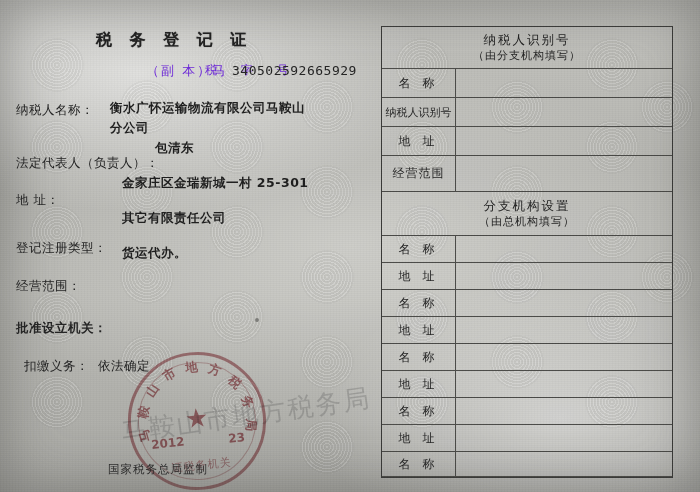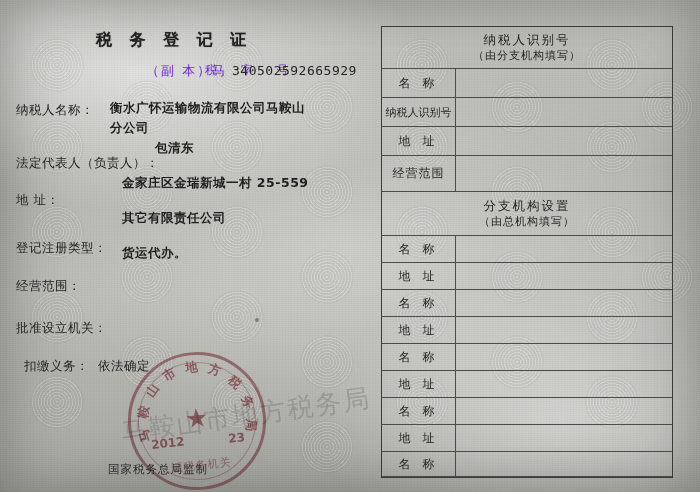--- a/index.html
+++ b/index.html
@@ -280,29 +280,29 @@
   <div class="numval">340502592665929</div>
 
   <div class="field-label cn" style="left:16px; top:102px;">纳税人名称：</div>
   <div class="field-value cn hand" style="left:110px; top:100px;">衡水广怀运输物流有限公司马鞍山</div>
   <div class="field-value cn hand" style="left:110px; top:120px;">分公司</div>
 
   <div class="field-value cn hand" style="left:155px; top:140px;">包清东</div>
   <div class="field-label cn" style="left:16px; top:155px;">法定代表人（负责人）：</div>
 
   <div class="field-label cn" style="left:16px; top:192px;">地        址：</div>
-  <div class="field-value cn hand" style="left:122px; top:175px;">金家庄区金瑞新城一村 25-559</div>
+  <div class="field-value cn hand" style="left:122px; top:175px;">金家庄区金瑞新城一村 25-301</div>
 
   <div class="field-value cn hand" style="left:122px; top:210px;">其它有限责任公司</div>
   <div class="field-label cn" style="left:16px; top:240px;">登记注册类型：</div>
   <div class="field-value cn hand" style="left:122px; top:245px;">货运代办。</div>
 
   <div class="field-label cn" style="left:16px; top:278px;text-align:center;">经营范围：</div>
 
-  <div class="field-label cn" style="left:16px; top:320px;">批准设立机关：</div>
+  <div class="field-label cn" style="left:16px; top:320px;font-weight:bold;">批准设立机关：</div>
   <div class="field-value cn hand" style="left:122px; top:320px;"></div>
 
   <div class="field-label cn" style="left:16px; top:358px;margin-left:8px;">扣缴义务：</div>
   <div class="field-value cn" style="left:98px; top:358px;">依法确定</div>
 
   <div class="smudge" style="left:255px; top:318px;"></div>
 
   <div class="watermark cn">马鞍山市地方税务局</div>
 
   <div class="seal">

